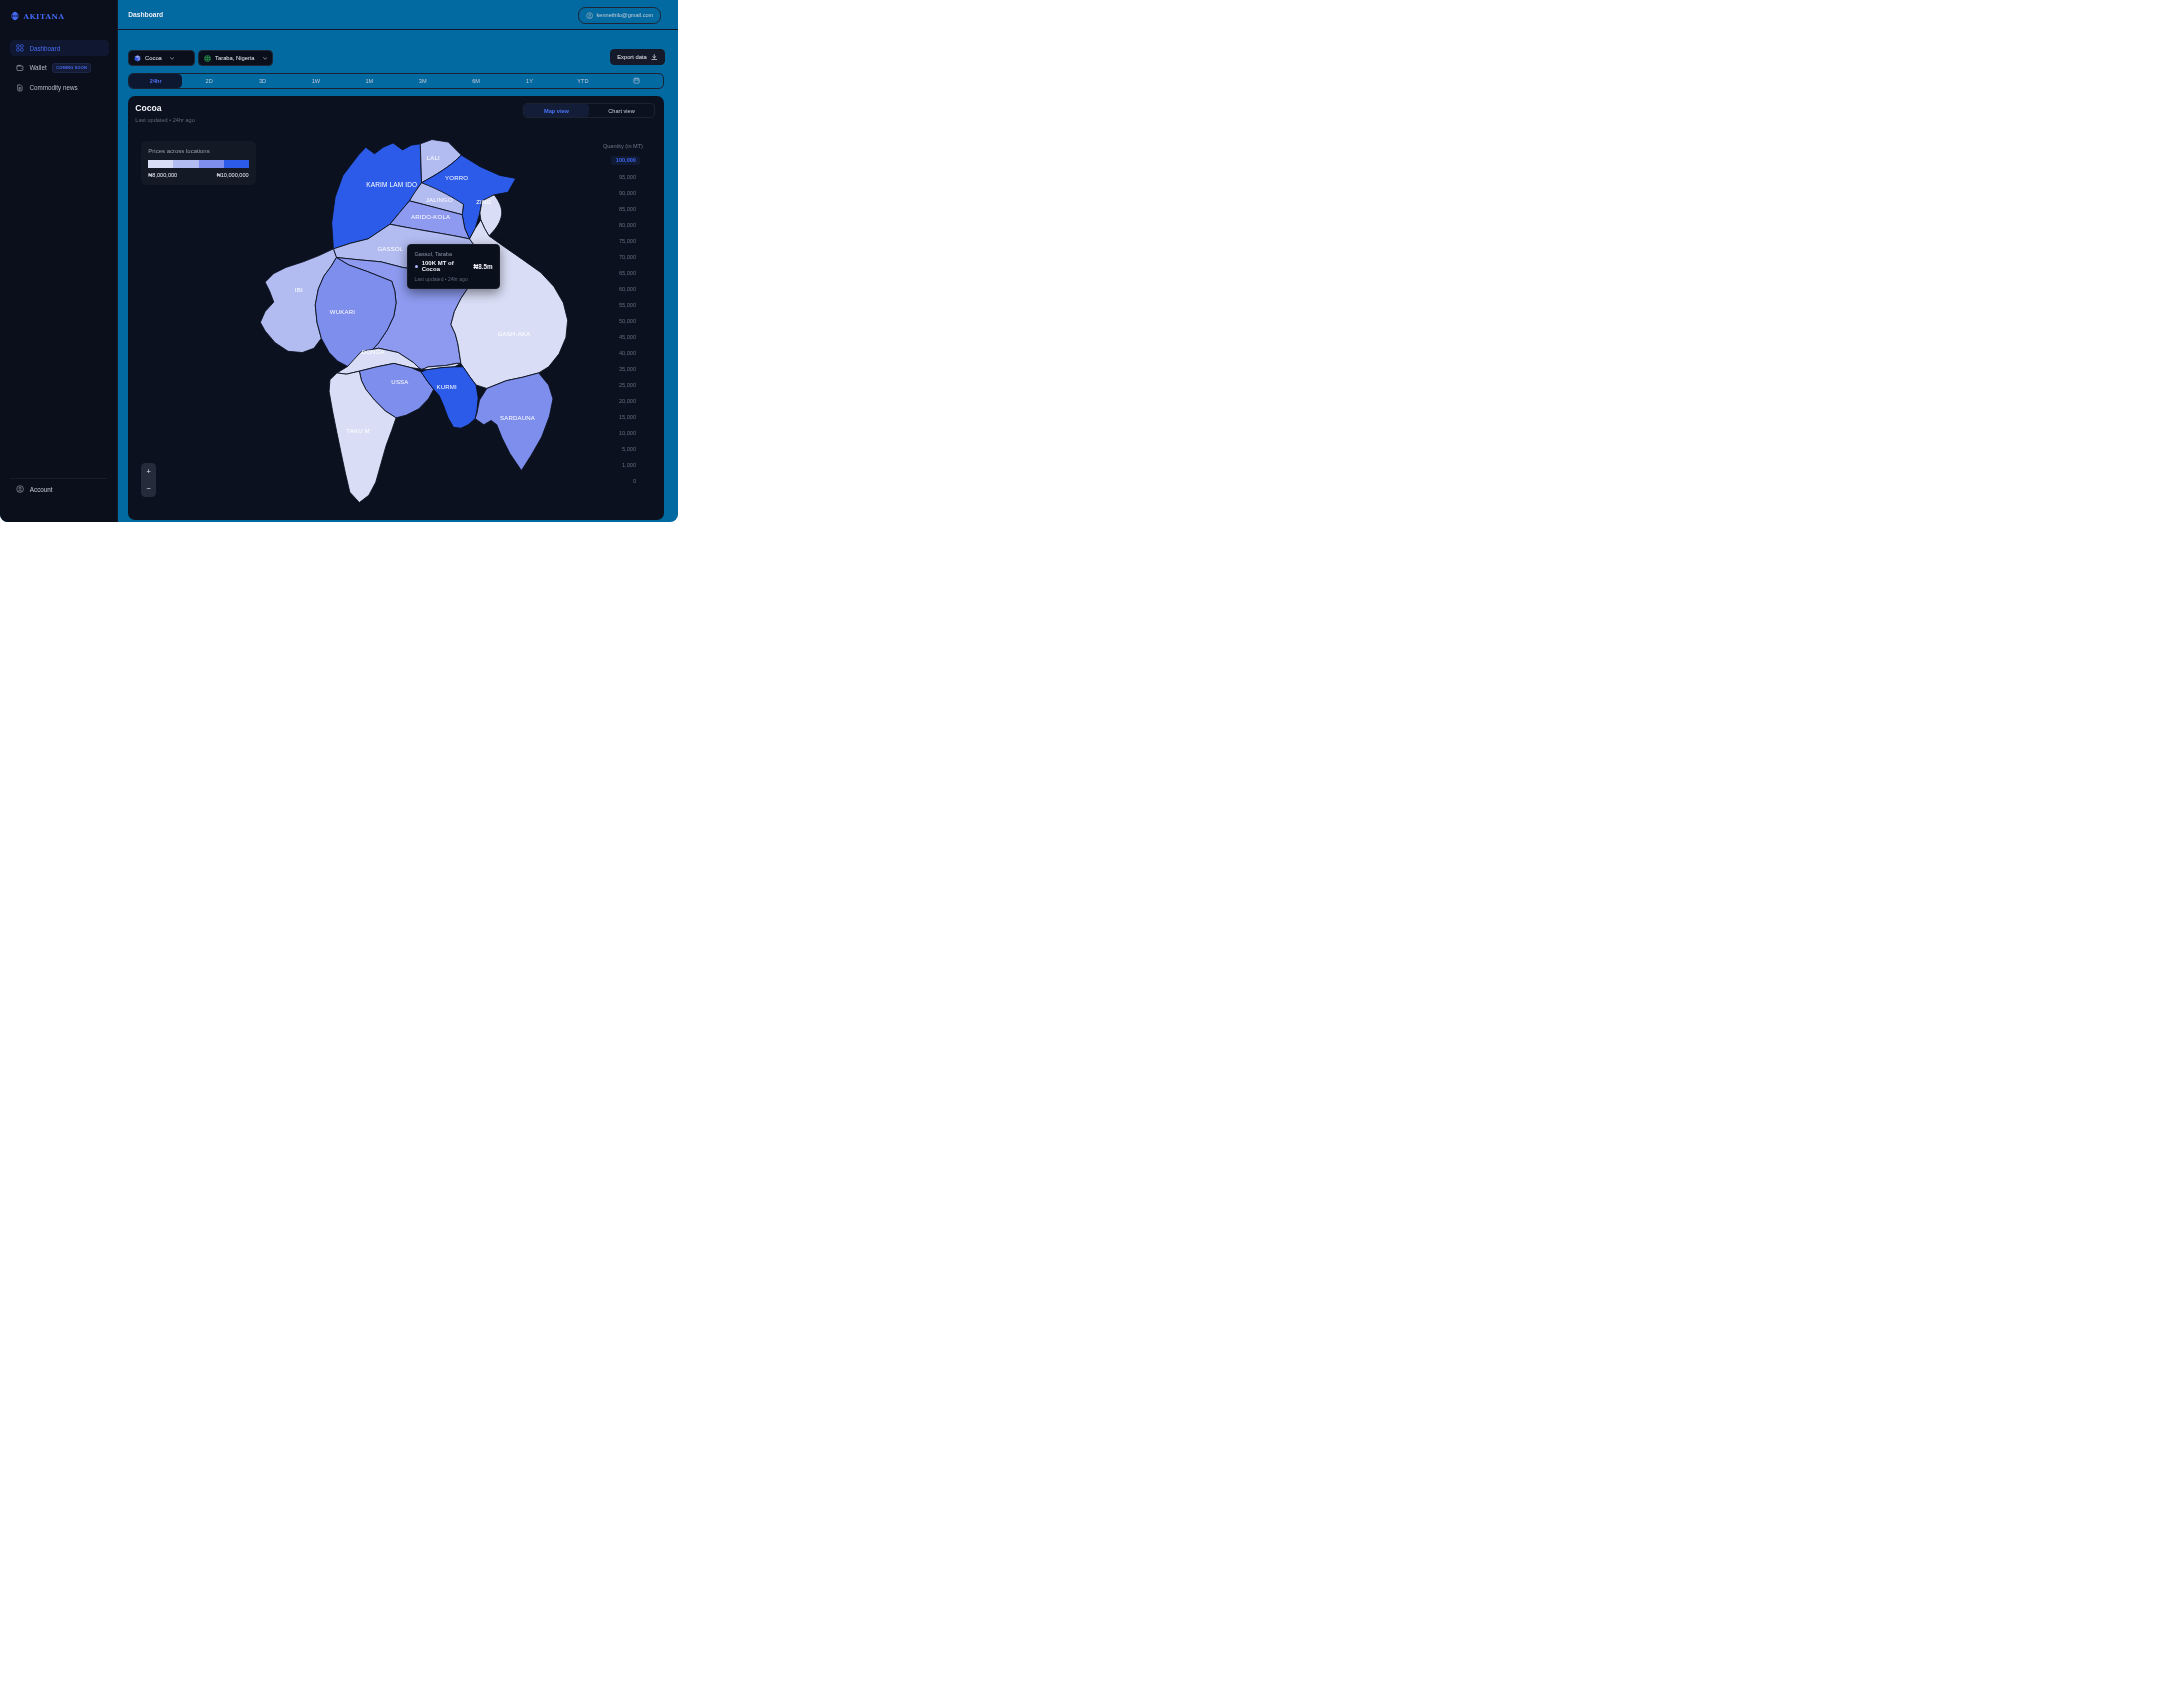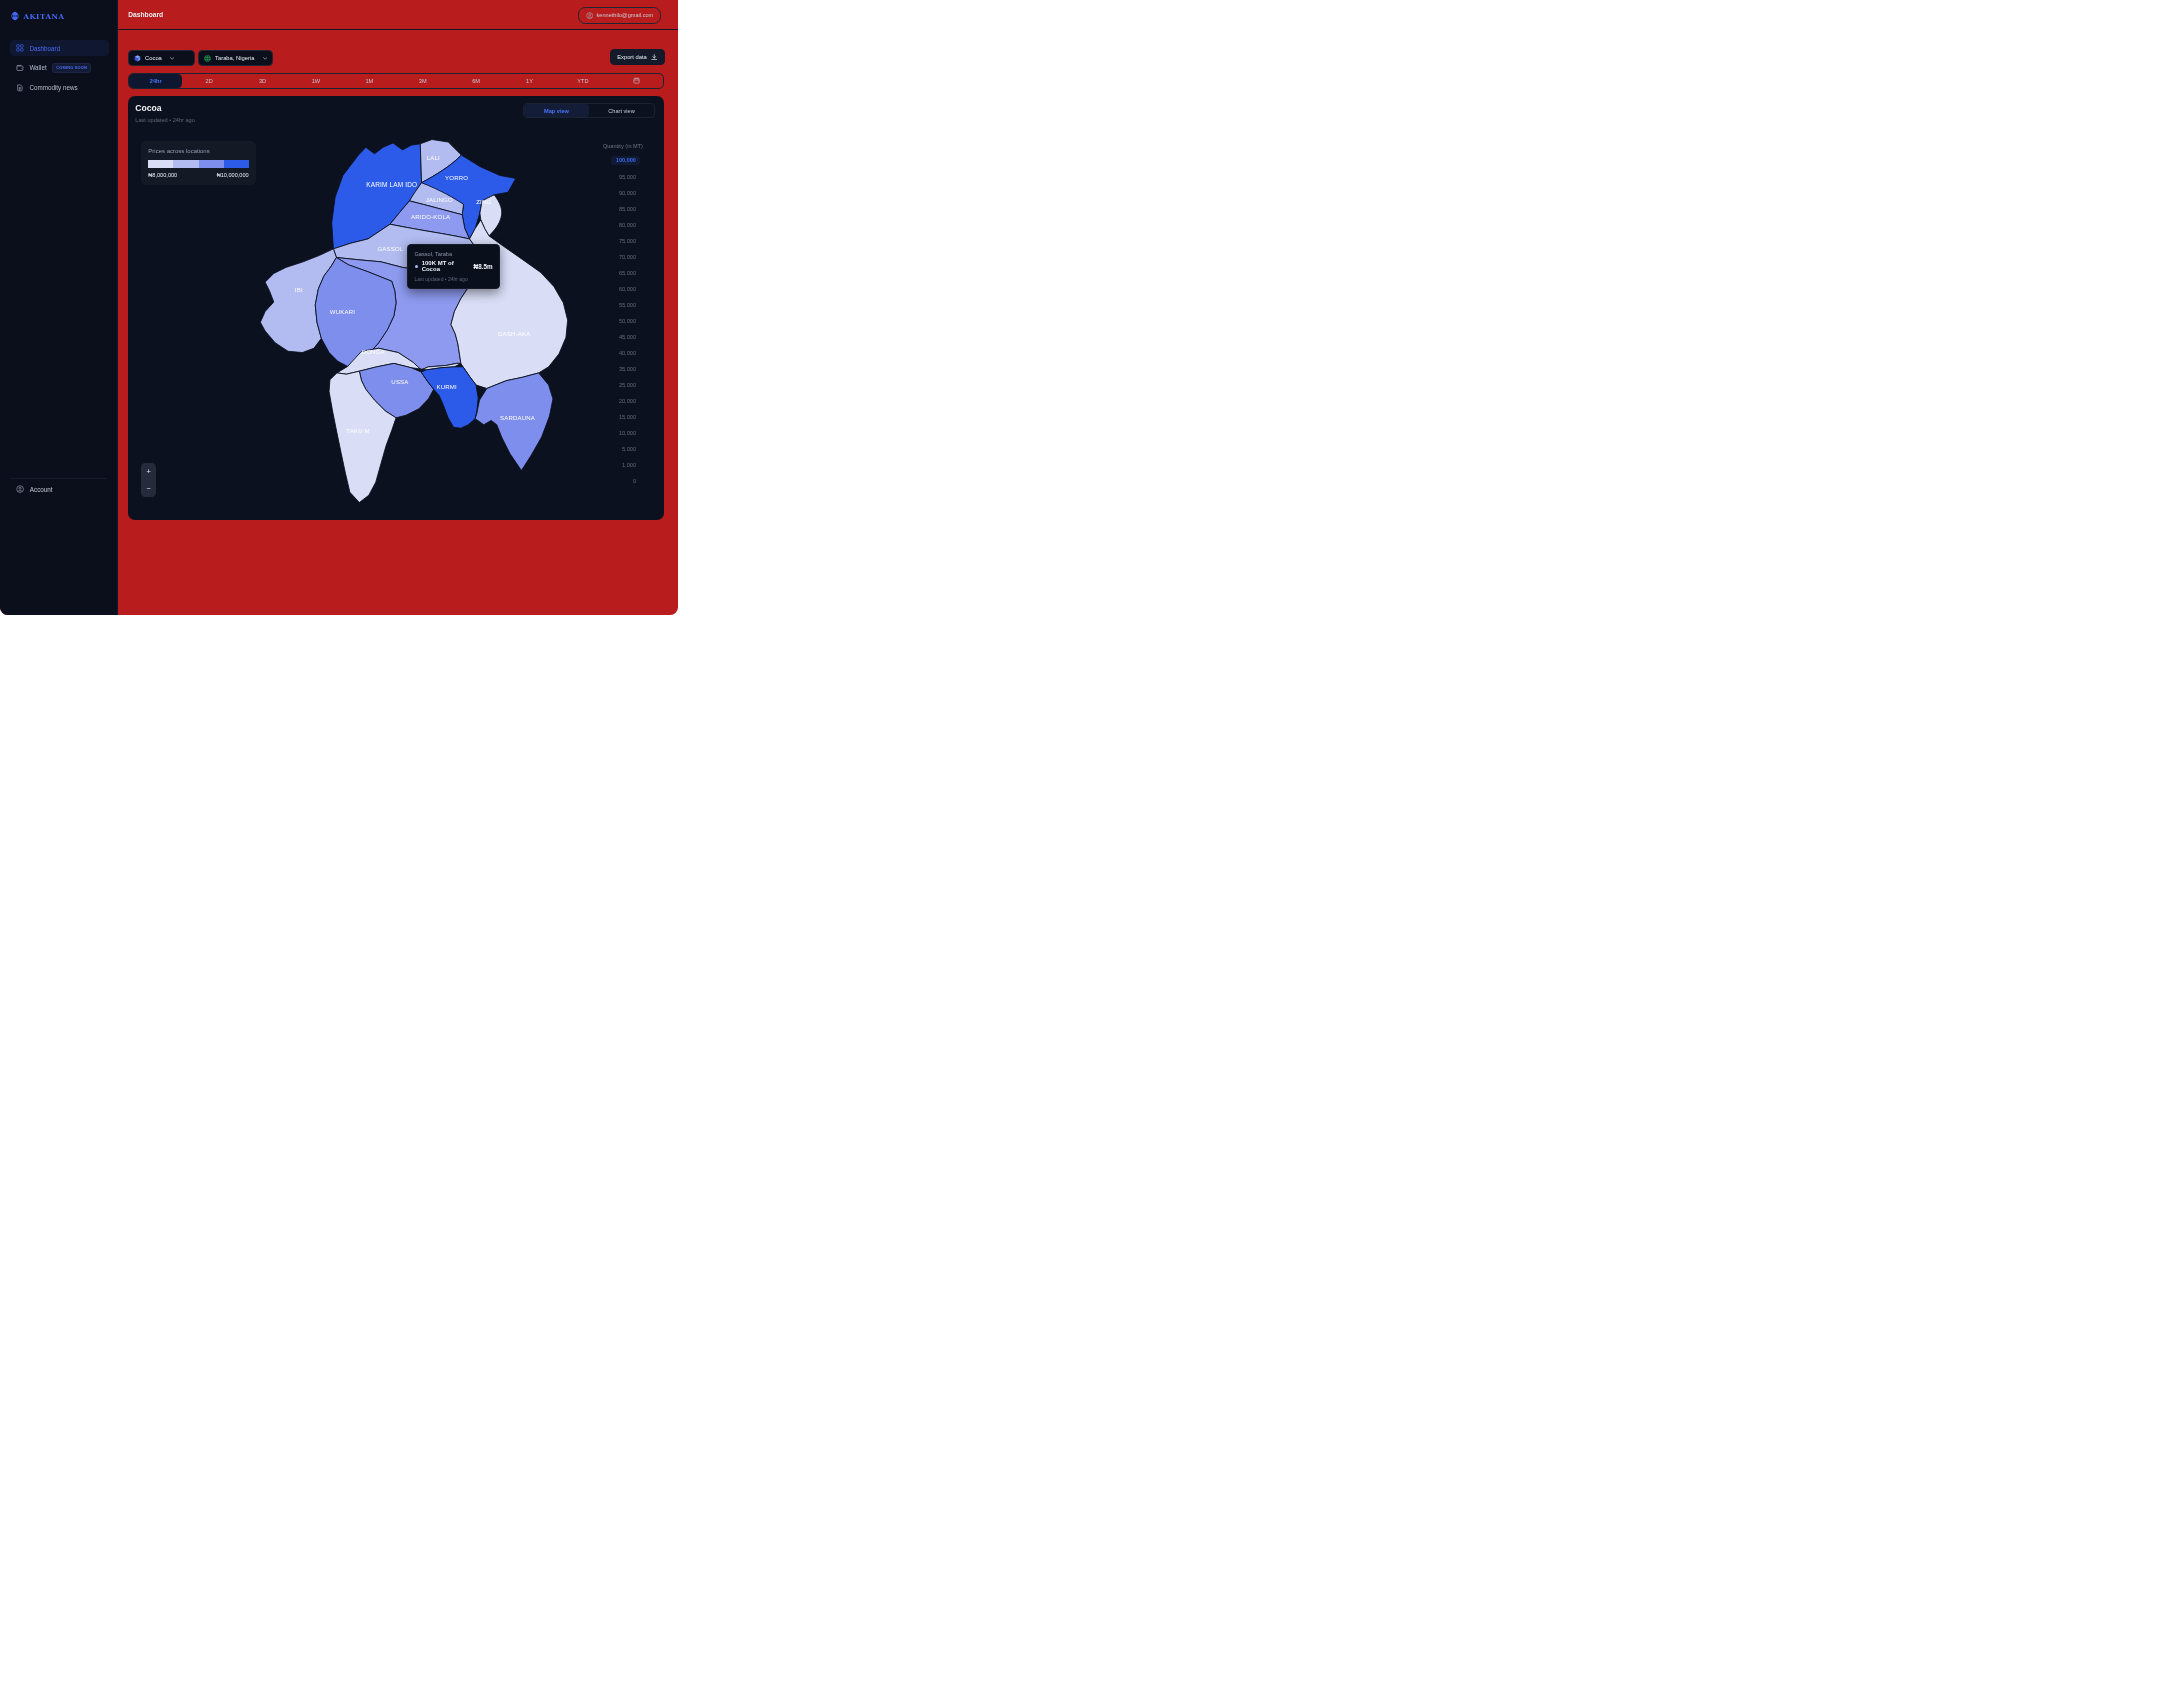--- a/index.html
+++ b/index.html
@@ -1,16 +1,16 @@
 <!DOCTYPE html>
 <html style="font-size:7px"><head>
 <meta charset="utf-8">
 <style>
   html,body{margin:0;padding:0;background:#ffffff;font-family:"Liberation Sans",sans-serif;}
-  .app{position:relative;width:678px;height:615px;background:#b91c1c;border-radius:0 0 7.8px 7.8px;overflow:hidden;}
+  .app{position:relative;width:678px;height:522px;background:#0369a1;border-radius:0 0 7.8px 7.8px;overflow:hidden;}
   
   .sidebar{position:absolute;left:0;top:0;width:117px;height:100%;background:#0a0f1b;border-right:0.4px solid #131a2a;}
   .logo{position:absolute;left:10.4px;top:11.2px;display:flex;align-items:center;gap:3px;color:#4468f2;}
   .logo-text{font-family:"DejaVu Serif",serif;font-weight:bold;font-size:7px;letter-spacing:0.6px;}
   .nav-item{position:absolute;left:10px;width:99px;display:flex;align-items:center;gap:5.6px;color:#b6bdca;font-size:6.3px;cursor:pointer;}
   .nav-item.active{background:#101831;border-radius:4.3px;color:#4a6cf3;height:16.4px;padding:0 0 0 6px;width:93px;}
   .badge{font-size:3.9px;font-weight:bold;letter-spacing:0.2px;color:#4b6ef5;background:#131b36;border:0.4px solid #1c2747;border-radius:2.6px;padding:1.3px 3px;}
   .side-divider{position:absolute;left:10.4px;right:10.4px;top:478px;height:0.4px;background:#151c2c;}
   .account{position:absolute;left:16px;top:485px;display:flex;align-items:center;gap:5.6px;color:#c3c9d6;font-size:6.3px;cursor:pointer;}
   

